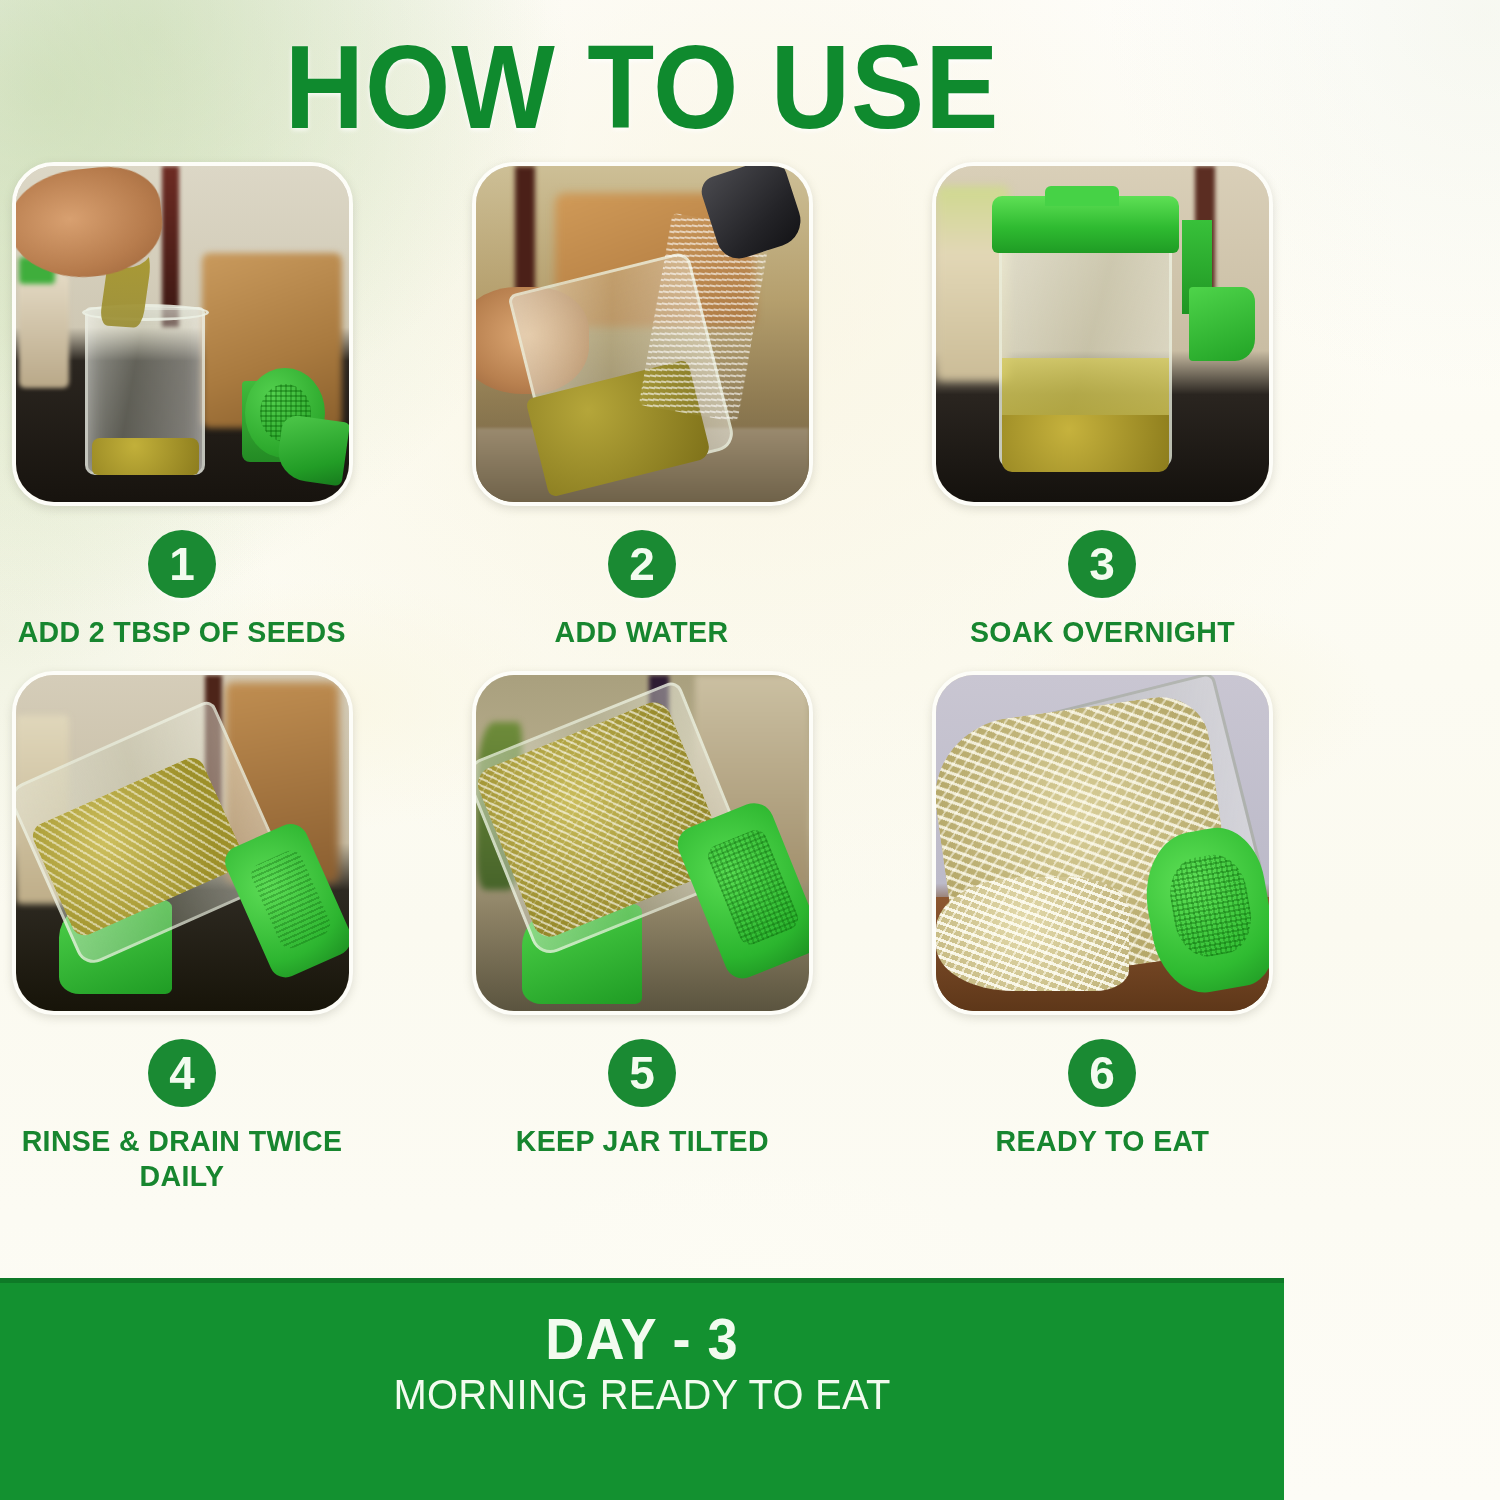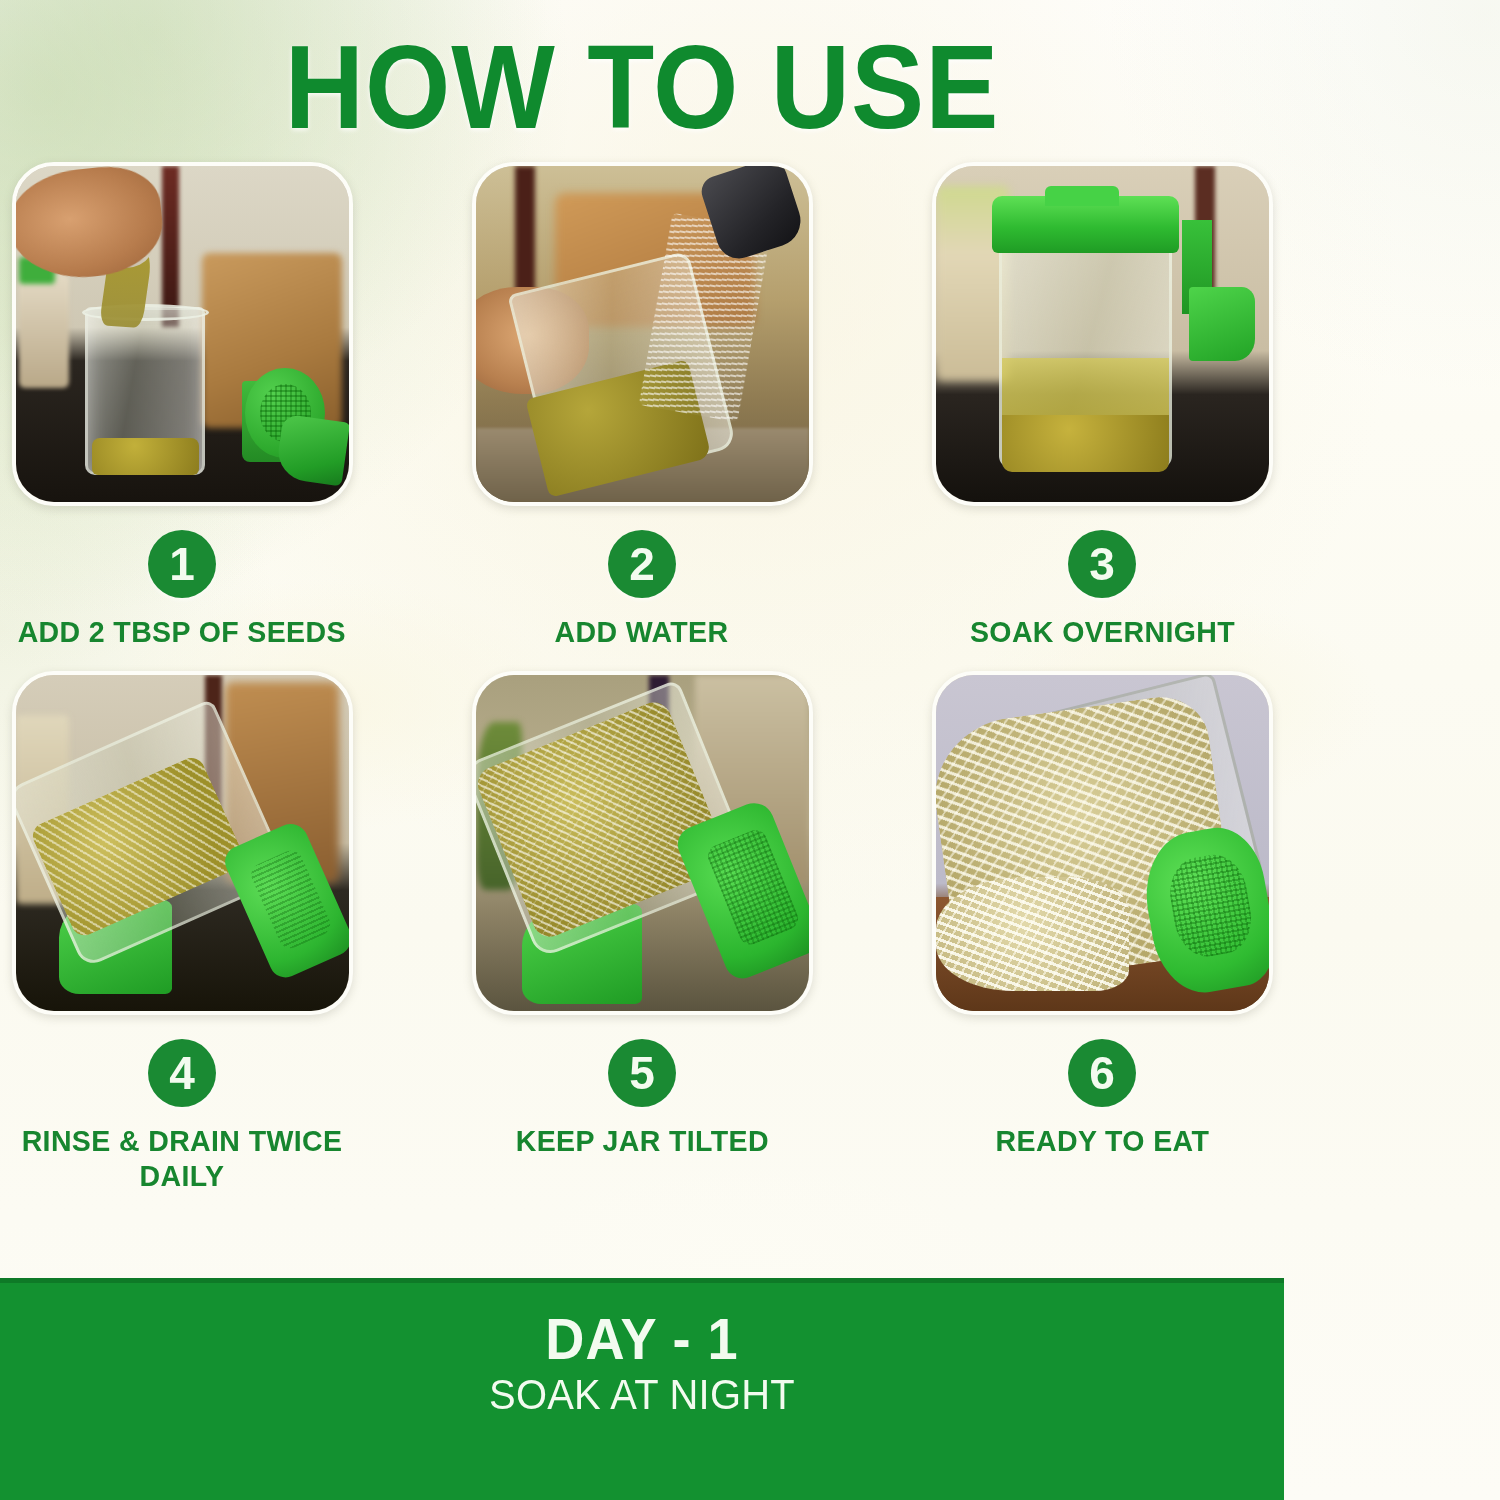--- a/index.html
+++ b/index.html
@@ -523,18 +523,18 @@
         </div>
       </div>
       <div class="num">6</div>
       <div class="caption">READY TO EAT</div>
     </div>
 
   </div>
 
   <div class="banner">
     <div class="day">
-      <div class="day-title">DAY - 1</div>
-      <div class="day-sub">SOAK AT NIGHT</div>
+      <div class="day-title">DAY - 3</div>
+      <div class="day-sub">MORNING READY TO EAT</div>
     </div>
   </div>
 
 </div>
 
 </body></html>

